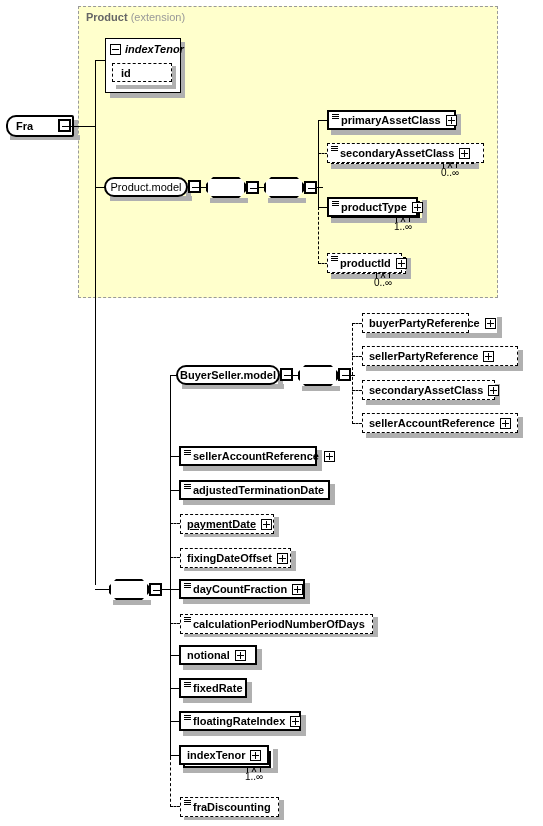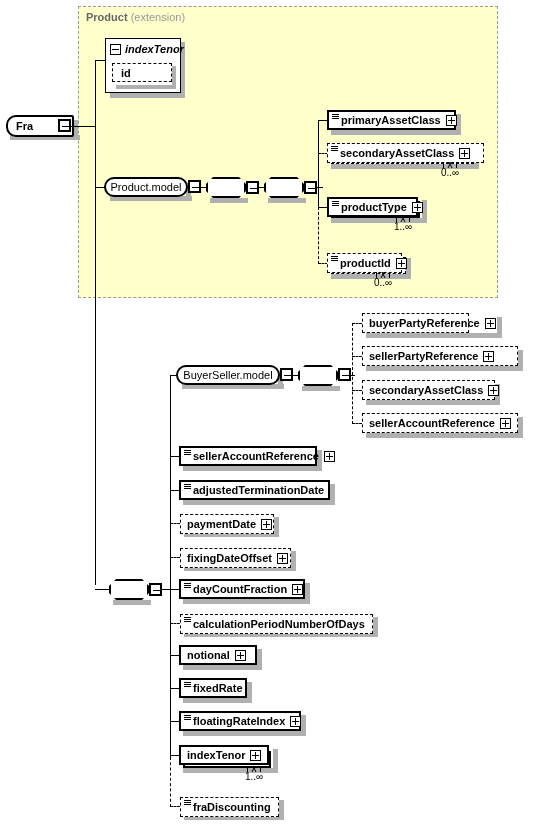--- a/index.html
+++ b/index.html
@@ -316,21 +316,21 @@
   <div class="seqdots" style="left:109px;top:579px;"></div>
   <div class="expander attached" style="left:149px;top:583px;"></div>
   <div class="ln h" style="left:161px;top:589px;width:9px;"></div>
 
   <div class="ln v" style="left:170px;top:375px;height:382px;"></div>
   <div class="dln v" style="left:170px;top:757px;height:50px;"></div>
 
   <div class="ln h" style="left:170px;top:375px;width:7px;"></div>
   <div class="node-shadow" style="left:182px;top:384px;width:102px;height:5px;"></div>
   <div class="node-shadow" style="left:278px;top:371px;width:5px;height:18px;"></div>
-  <div class="groupnode" style="left:176px;top:365px;width:104px;">
+  <div class="groupnode" style="left:176px;top:365px;width:104px;font-weight:bold;">
     <span>BuyerSeller.model</span>
   </div>
   <div class="expander attached" style="left:280px;top:368px;"></div>
 
   <div class="ln h" style="left:293px;top:375px;width:5px;"></div>
   <div class="node-shadow" style="left:302px;top:386px;width:38px;height:5px;"></div>
   <div class="seq" style="left:298px;top:365px;"></div>
   <div class="seqdots" style="left:298px;top:365px;"></div>
   <div class="expander attached" style="left:338px;top:368px;"></div>
 
@@ -383,21 +383,21 @@
   <div class="node-shadow" style="left:330px;top:484px;width:5px;height:21px;"></div>
   <div class="node" style="left:179px;top:480px;width:151px;">
     <span class="ticon"></span>
     <span class="label">adjustedTerminationDate</span>
   </div>
 
   <div class="dln h" style="left:170px;top:523px;width:10px;"></div>
   <div class="node-shadow" style="left:184px;top:532px;width:95px;height:5px;"></div>
   <div class="node-shadow" style="left:274px;top:517px;width:5px;height:20px;"></div>
   <div class="node optional" style="left:180px;top:514px;width:94px;">
-    <span class="label" style="margin-left:3px;">paymentDate</span>
+    <span class="label" style="margin-left:3px;text-decoration:underline;">paymentDate</span>
     <span class="expander plus"></span>
   </div>
 
   <div class="dln h" style="left:170px;top:557px;width:10px;"></div>
   <div class="node-shadow" style="left:184px;top:566px;width:112px;height:5px;"></div>
   <div class="node-shadow" style="left:291px;top:551px;width:5px;height:20px;"></div>
   <div class="node optional" style="left:180px;top:548px;width:111px;">
     <span class="label" style="margin-left:3px;">fixingDateOffset</span>
     <span class="expander plus"></span>
   </div>

